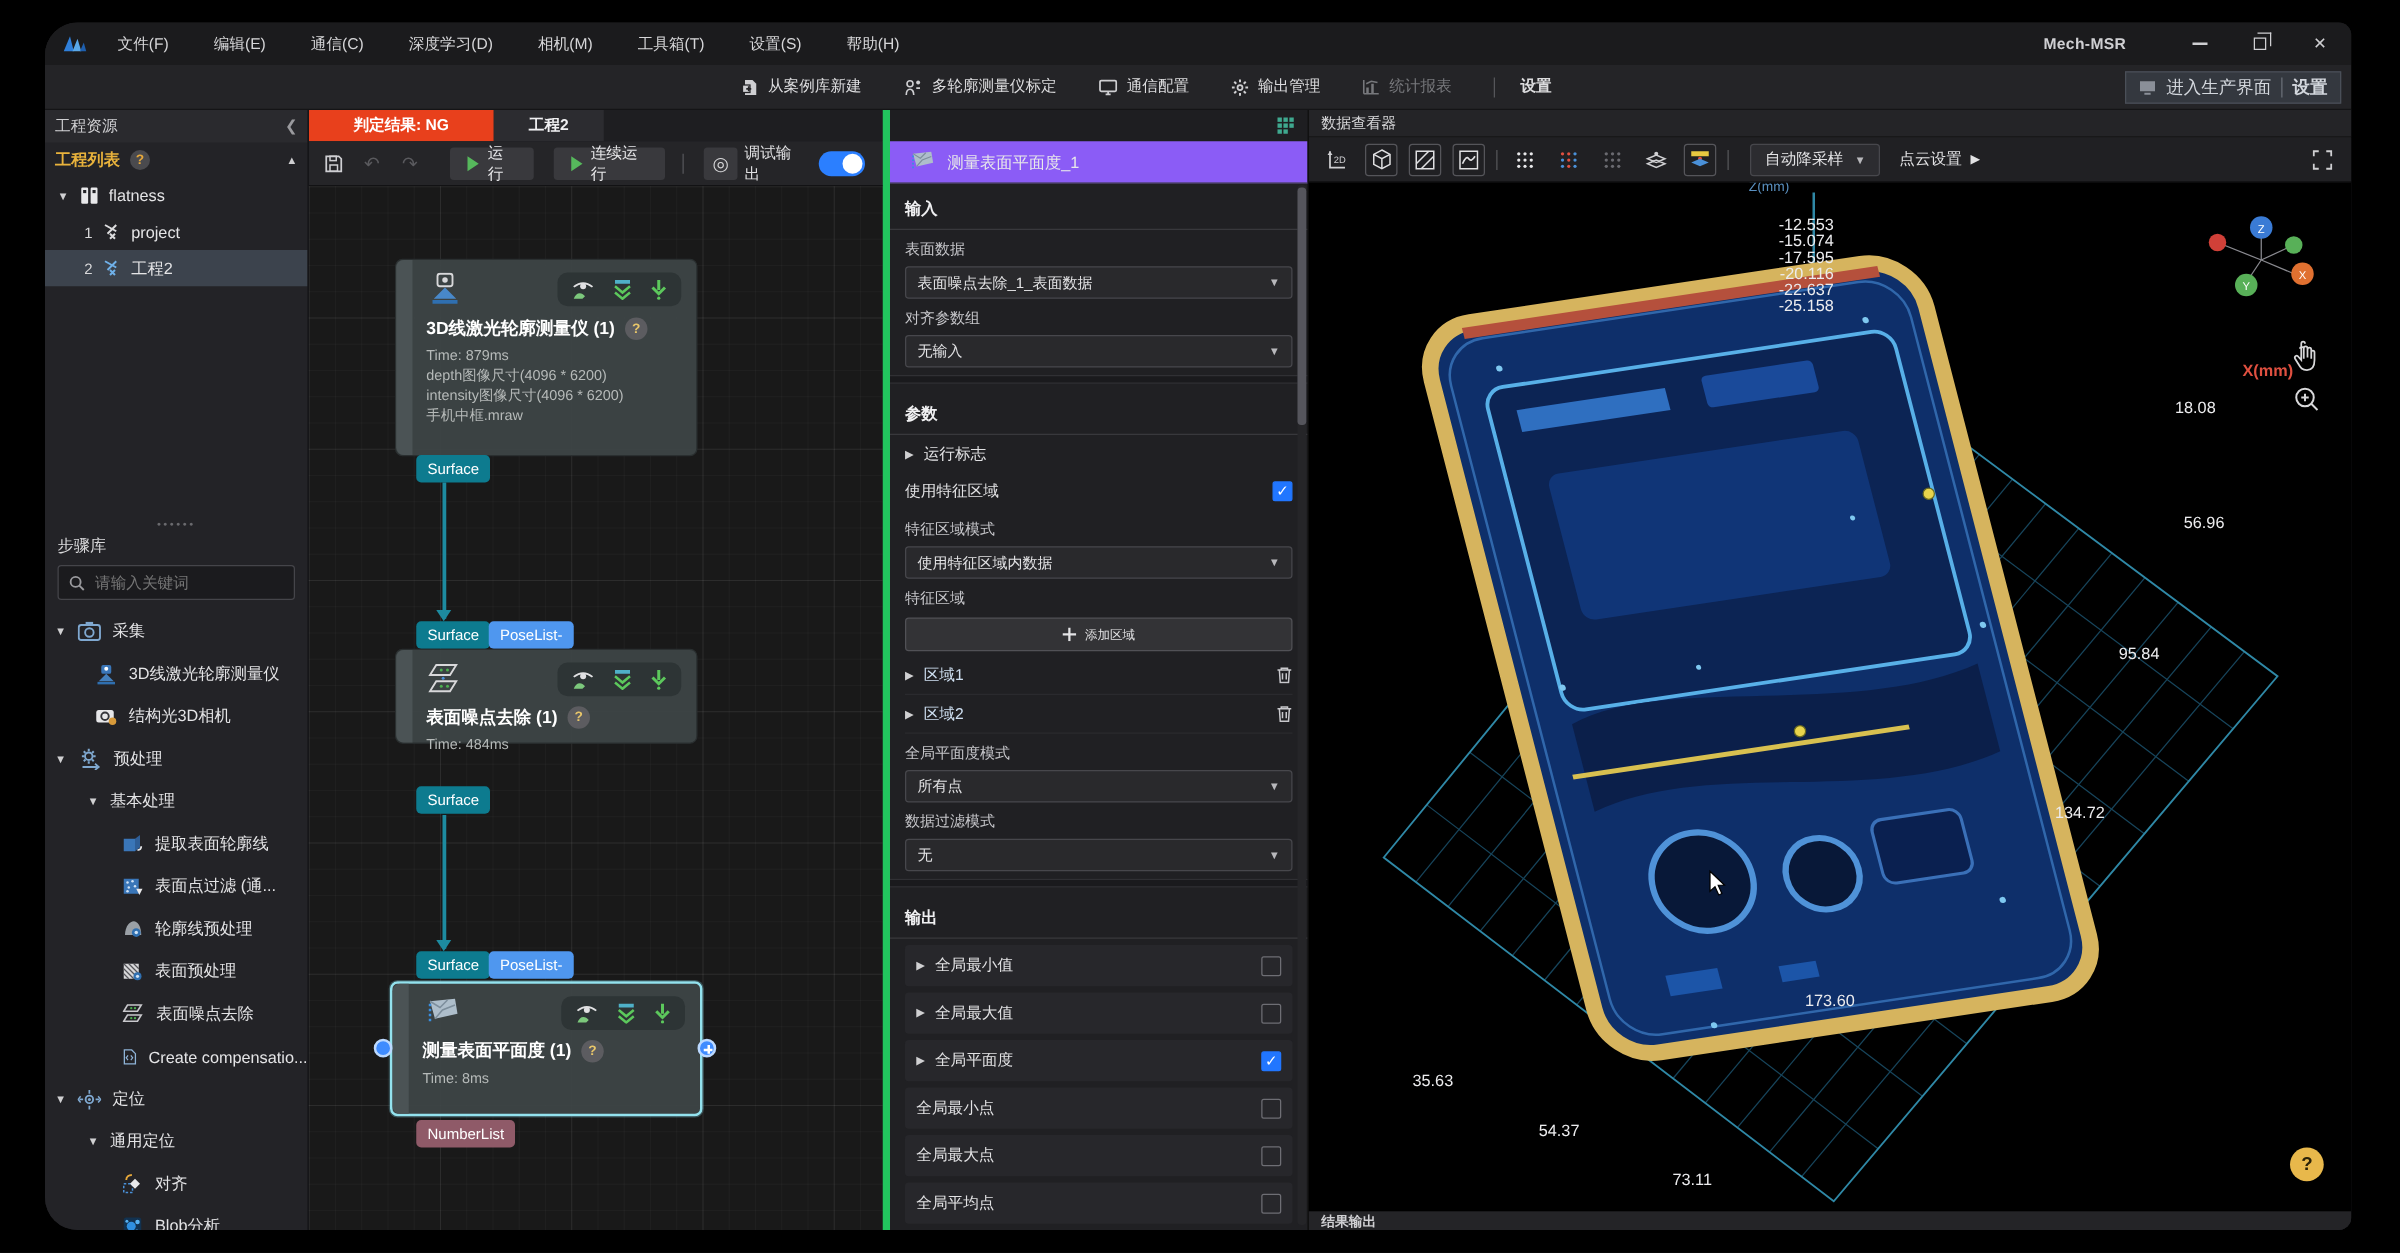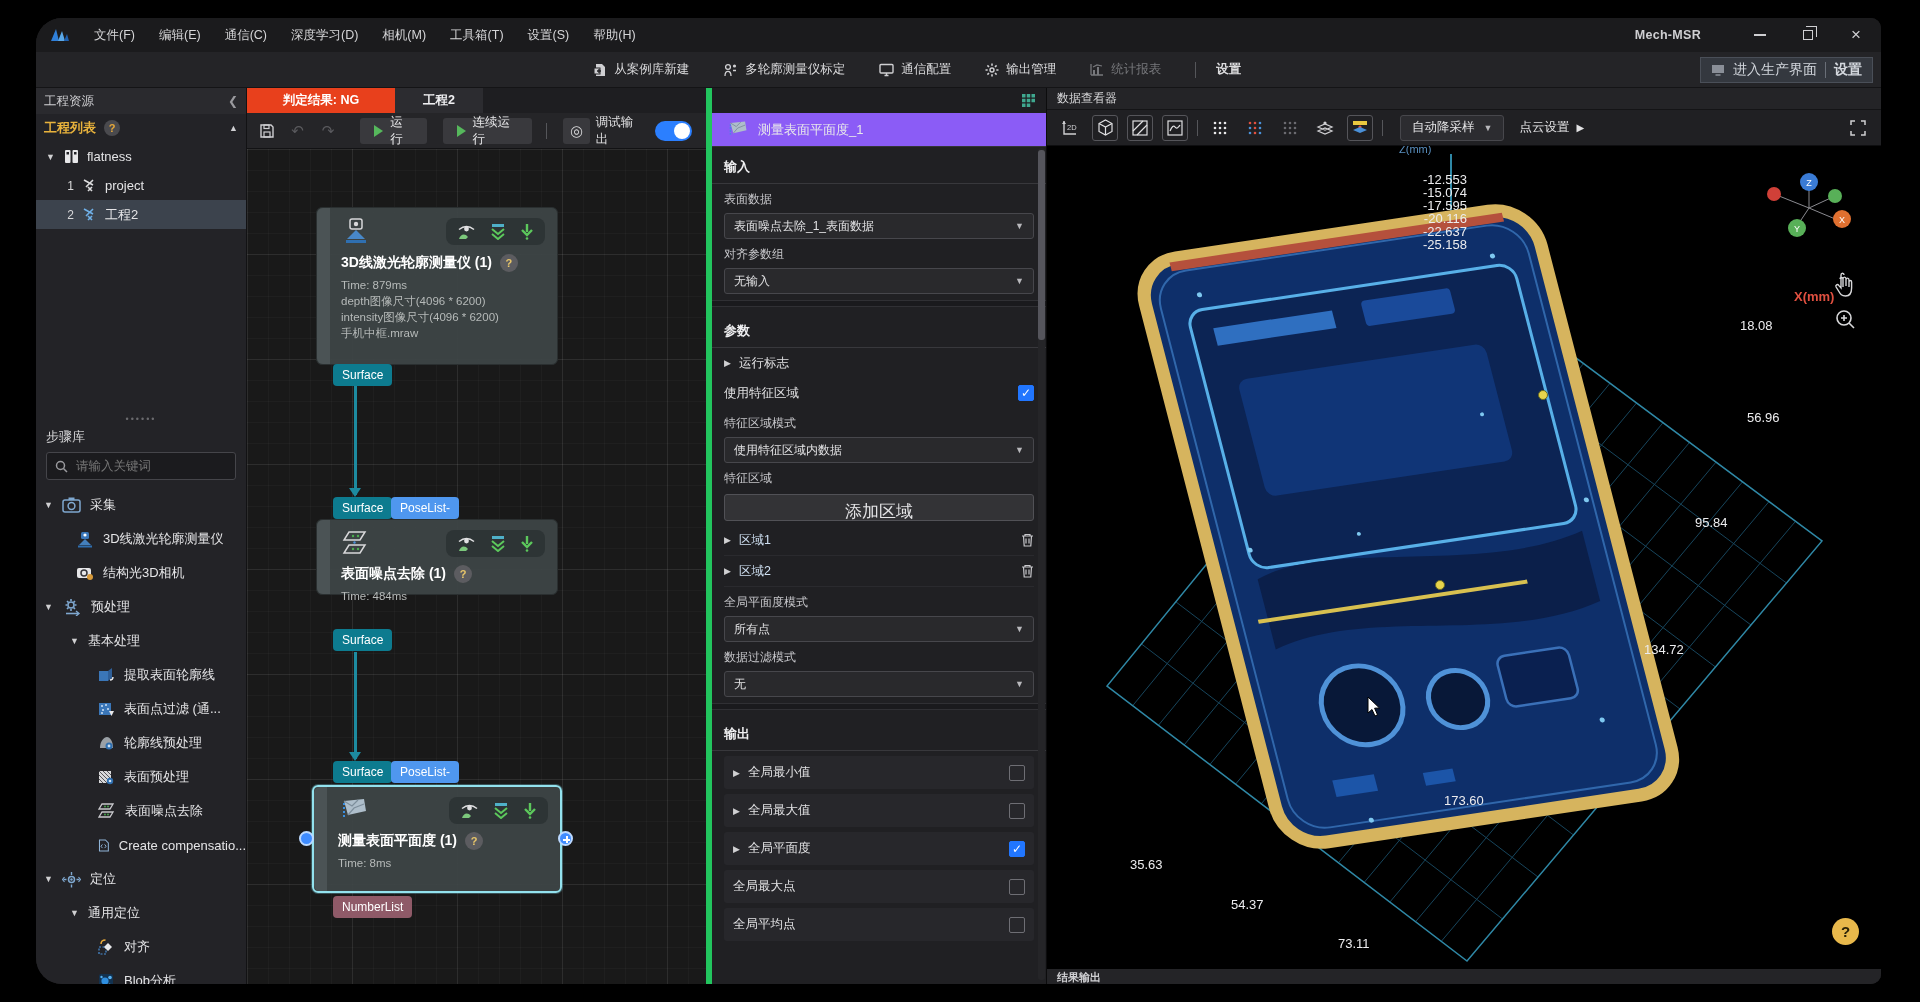--- a/index.html
+++ b/index.html
@@ -2,21 +2,21 @@
 <html><head>
 <meta charset="utf-8">
 <style>
   * { margin:0; padding:0; box-sizing:border-box; }
   html,body { width:1920px; height:1002px; background:#000; font-family:"Liberation Sans","DejaVu Sans",sans-serif; overflow:hidden; }
   .window { position:absolute; left:36px; top:18px; width:1845px; height:966px; background:#202023; border-radius:26px 10px 10px 26px; overflow:hidden; box-shadow:0 0 40px rgba(0,0,0,.8); display:flex; flex-direction:column; }
 
   
   .titlebar { height:34px; background:#1b1b1d; display:flex; align-items:center; padding:0 10px 0 14px; flex:0 0 auto; }
   .logo { width:20px; height:16px; margin-right:12px; }
-  .menu { display:flex; gap:0; }
+  .menu { display:flex; gap:12px; }
   .menu span { color:#d6d6d8; font-size:12.5px; padding:4px 12px; border-radius:3px; cursor:default; }
   .tb-right { margin-left:auto; display:flex; align-items:center; gap:18px; }
   .app-title { color:#cfcfd2; font-size:12.5px; font-weight:bold; letter-spacing:.3px; margin-right:26px; }
   .winbtn { width:30px; height:22px; display:flex; align-items:center; justify-content:center; color:#cfcfd2; font-size:14px; }
   .min-glyph { display:block; width:12px; height:2px; background:#cfcfd2; }
   .restore-glyph { position:relative; width:10px; height:10px; border:1.5px solid #cfcfd2; }
   .restore-glyph:before { content:""; position:absolute; left:2px; top:-5px; width:10px; height:10px; border:1.5px solid #cfcfd2; border-left:none; border-bottom:none; }
 
   
   .topbar { height:36px; background:#242427; display:flex; align-items:center; padding:0 8px; flex:0 0 auto; border-bottom:1px solid #141416; }
@@ -101,21 +101,21 @@
   .sec-title { color:#f0f0f2; font-size:13px; font-weight:bold; padding:9px 0 7px; }
   .sec-rule { height:1px; background:#38383c; margin:0 -12px; }
   .sec-band { height:7px; background:#1a1a1d; margin:6px -12px; border-top:1px solid #303034; border-bottom:1px solid #303034; }
   .fld-label { color:#c6c6ca; font-size:12px; padding:7px 0 5px; }
   .select { height:26px; background:#29292c; border:1px solid #47474c; border-radius:3px; display:flex; align-items:center; padding:0 9px; color:#e2e2e4; font-size:12px; }
   .select .arr { margin-left:auto; color:#b8b8bc; font-size:9px; }
   .p-row { height:30px; display:flex; align-items:center; gap:8px; color:#e2e2e4; font-size:12.5px; }
   .p-row .caret { font-size:9px; color:#d0d0d2; }
   .cbx { width:16px; height:16px; border:1.5px solid #6e6e74; border-radius:2px; margin-left:auto; }
   .cbx.checked { background:#2176ff; border-color:#2176ff; color:#fff; font-size:12px; display:flex; align-items:center; justify-content:center; }
-  .add-btn { height:27px; background:#333336; border:1px solid #515156; border-radius:3px; display:flex; align-items:center; justify-content:center; gap:7px; color:#e4e4e6; font-size:17px; margin:2px 0 4px;flex-direction:column; }
+  .add-btn { height:27px; background:#333336; border:1px solid #515156; border-radius:3px; display:flex; align-items:center; justify-content:center; gap:7px; color:#e4e4e6; font-size:10px; margin:2px 0 4px; }
   .region-row { height:31px; display:flex; align-items:center; gap:8px; font-size:12.5px; color:#cfe0f2; border-bottom:1px solid #2a2a2e; }
   .out-card { background:#27272b; border-radius:3px; margin:5px 0; height:33px; display:flex; align-items:center; gap:8px; padding:0 9px; color:#e2e2e4; font-size:12.5px; }
   .out-card .caret { font-size:9px; color:#d0d0d2; }
   .scrollbar { position:absolute; right:1px; top:60px; bottom:4px; width:7px; background:#252528; border-radius:3px; }
   .scrollbar .thumb { position:absolute; top:2px; width:7px; height:190px; background:#55555c; border-radius:3px; }
 
   
   .viewer-head { height:22px; background:#242427; display:flex; align-items:center; padding:0 10px; color:#d8d8da; font-size:12px; flex:0 0 auto; border-bottom:1px solid #141416; }
   .viewer-toolbar { height:36px; background:#202023; display:flex; align-items:center; gap:9px; padding:0 10px; flex:0 0 auto; border-bottom:1px solid #0e0e10; }
   .vtb-btn { width:26px; height:26px; display:flex; align-items:center; justify-content:center; border-radius:3px; }
@@ -668,20 +668,24 @@
           <span class="caret">▶</span>
             <span>全局最大值</span>
             <span class="cbx"></span>
         </div>
         <div class="out-card">
           <span class="caret">▶</span>
             <span>全局平面度</span>
             <span class="cbx checked">✓</span>
         </div>
         <div class="out-card">
+          <span>全局最小点</span>
+            <span class="cbx"></span>
+        </div>
+        <div class="out-card">
           <span>全局最大点</span>
             <span class="cbx"></span>
         </div>
         <div class="out-card">
           <span>全局平均点</span>
             <span class="cbx"></span>
         </div>
 
       </div>
       <div class="scrollbar">

